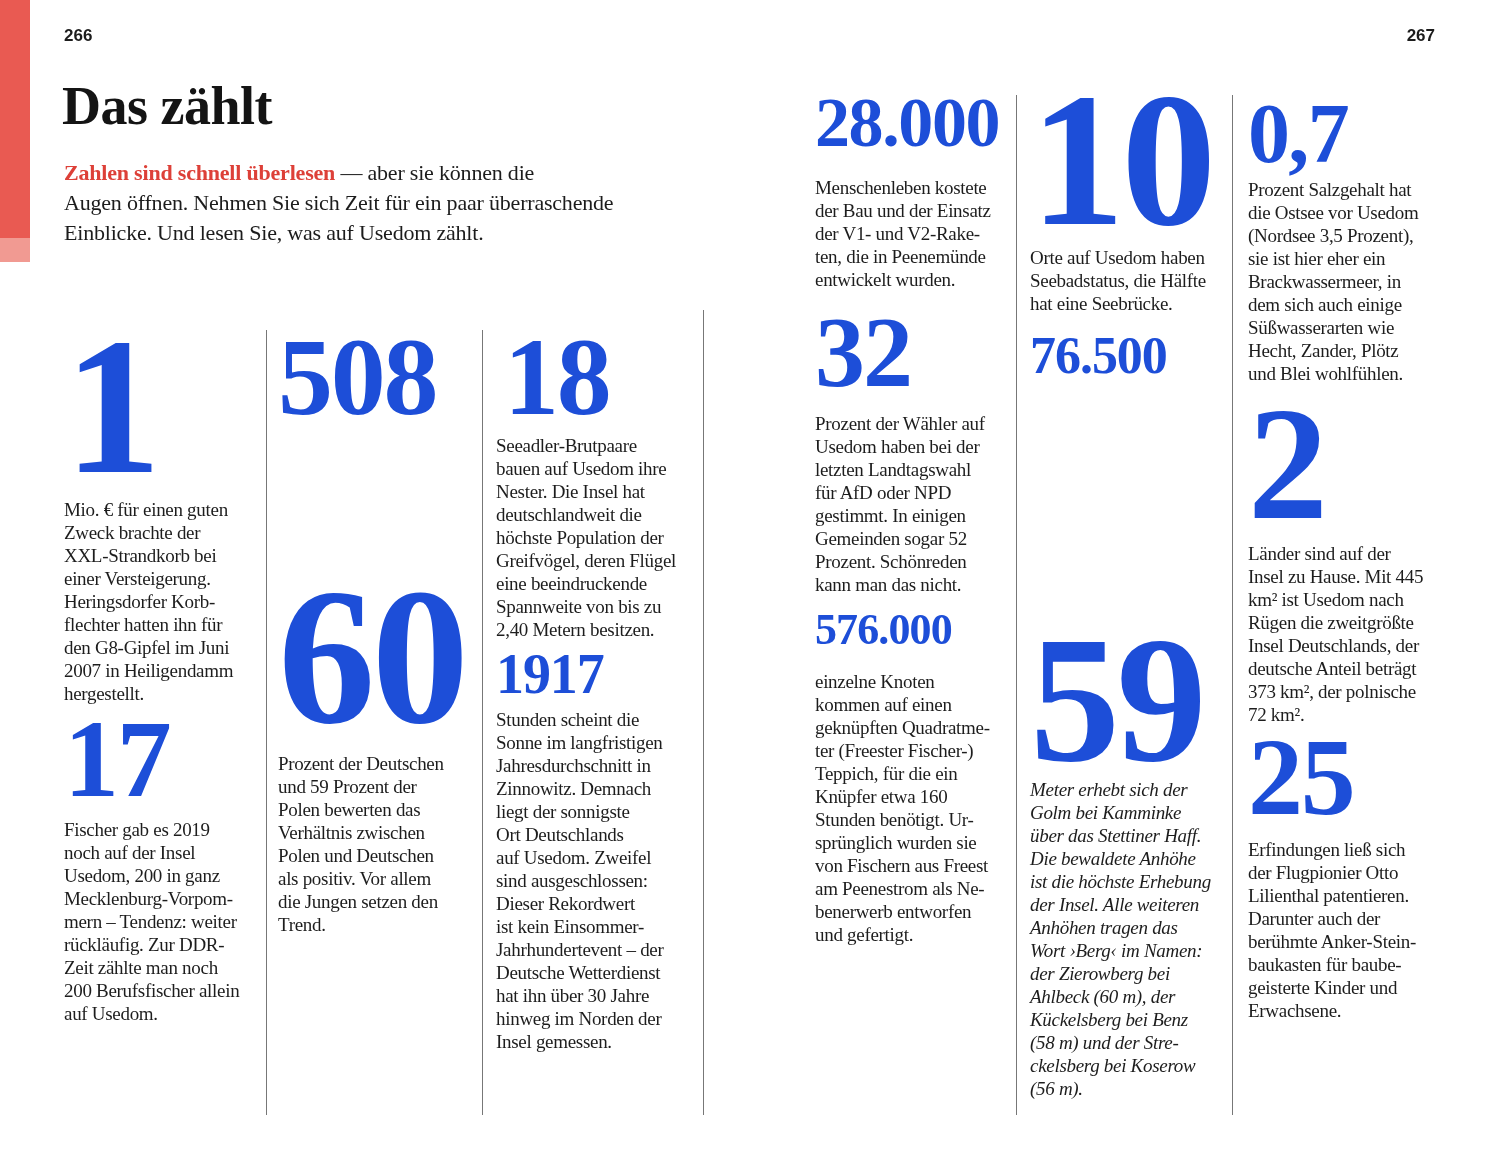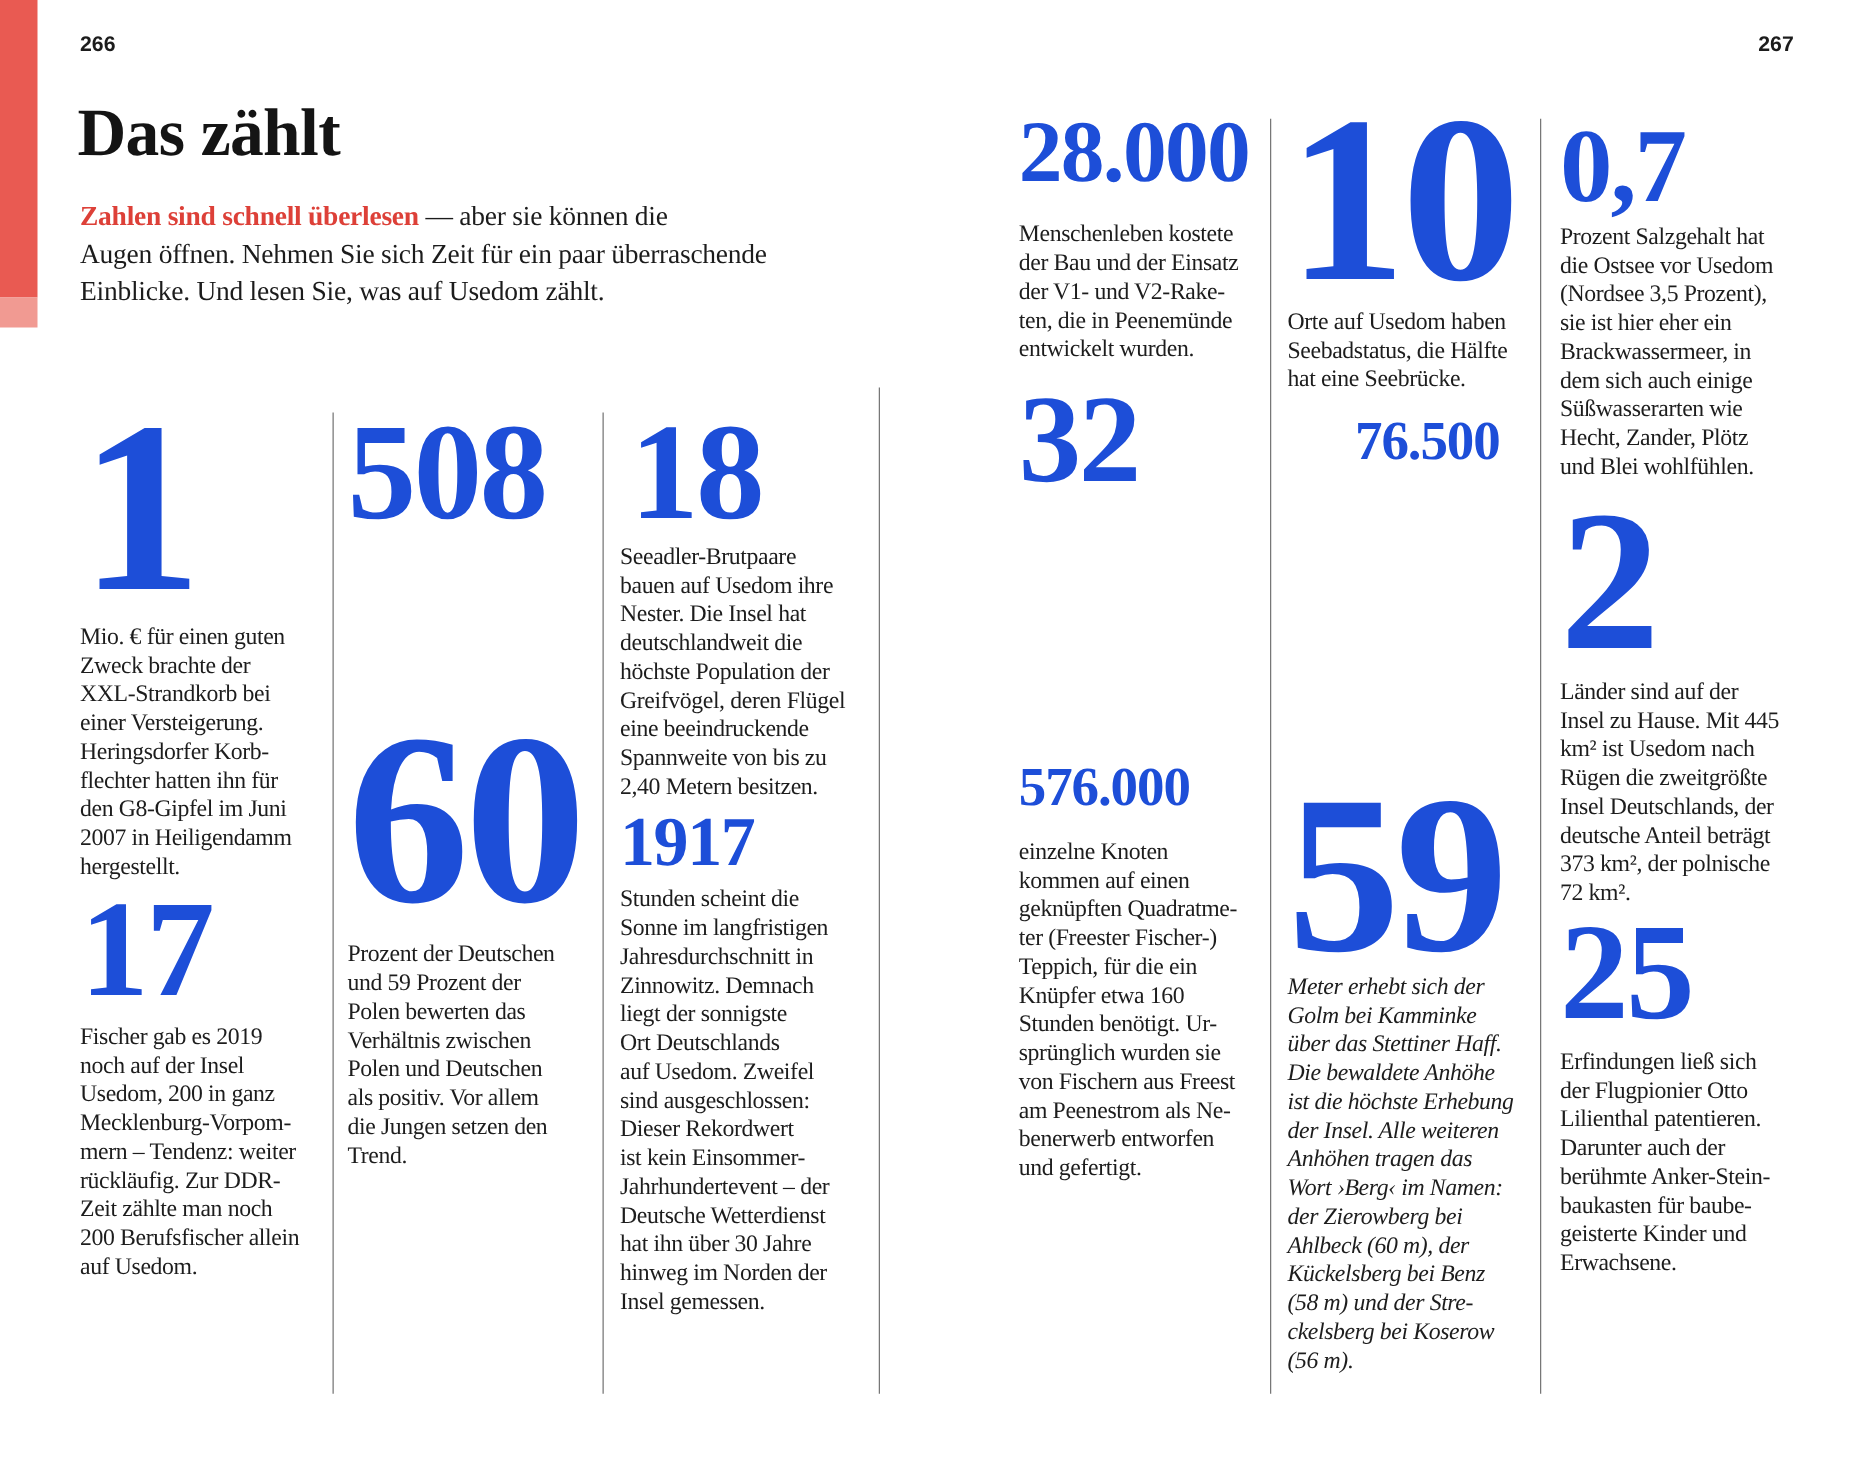--- a/index.html
+++ b/index.html
@@ -56,21 +56,21 @@
   .n-f1{left:64px;top:328px;font-size:195px;}      .p-f1{left:64px;top:498px;}
   .n-f17{left:64px;top:715px;font-size:110px;}     .p-f17{left:64px;top:818px;}
   .n-f508{left:278px;top:333px;font-size:110px;}   .p-f508{left:278px;top:434px;}
   .n-f60{left:278px;top:578px;font-size:195px;}    .p-f60{left:278px;top:752px;}
   .n-f18{left:504px;top:333px;font-size:110px;}    .p-f18{left:496px;top:434px;}
   .n-f1917{left:496px;top:652px;font-size:56px;}   .p-f1917{left:496px;top:708px;}
   .n-f28000{left:815px;top:95px;font-size:70px;}   .p-f28000{left:815px;top:176px;}
   .n-f32{left:815px;top:312px;font-size:100px;}    .p-f32{left:815px;top:412px;}
   .n-f576000{left:815px;top:612px;font-size:44px;} .p-f576000{left:815px;top:670px;}
   .n-f10{left:1030px;top:84px;font-size:190px;}    .p-f10{left:1030px;top:246px;}
-  .n-f76500{left:1084px;top:335px;font-size:44px;} .p-f76500{left:1030px;top:392px;}
+  .n-f76500{left:1030px;top:335px;font-size:52px;} .p-f76500{left:1030px;top:392px;}
   .n-f69{left:1030px;top:628px;font-size:180px;}   .p-f69{left:1030px;top:778px;font-style:italic;}
   .n-f07{left:1248px;top:100px;font-size:84px;}    .p-f07{left:1248px;top:178px;}
   .n-f2{left:1248px;top:400px;font-size:160px;}    .p-f2{left:1248px;top:542px;}
   .n-f25{left:1248px;top:733px;font-size:110px;}   .p-f25{left:1248px;top:838px;}
 </style>
 </head>
 <body>
 
 <div class="spread">
 
@@ -151,20 +151,28 @@
 hinweg im Norden der
 Insel gemessen.</div>
 
   <div class="num n-f28000">28.000</div>
   <div class="para p-f28000">Menschenleben kostete
 der Bau und der Einsatz
 der V1- und V2-Rake-
 ten, die in Peenemünde
 entwickelt wurden.</div>
   <div class="num n-f32">32</div>
+  <div class="para p-f32">Prozent der Wähler auf
+Usedom haben bei der
+letzten Landtagswahl
+für AfD oder NPD
+gestimmt. In einigen
+Gemeinden sogar 52
+Prozent. Schönreden
+kann man das nicht.</div>
   <div class="num n-f576000">576.000</div>
   <div class="para p-f576000">einzelne Knoten
 kommen auf einen
 geknüpften Quadratme-
 ter (Freester Fischer-)
 Teppich, für die ein
 Knüpfer etwa 160
 Stunden benötigt. Ur-
 sprünglich wurden sie
 von Fischern aus Freest

